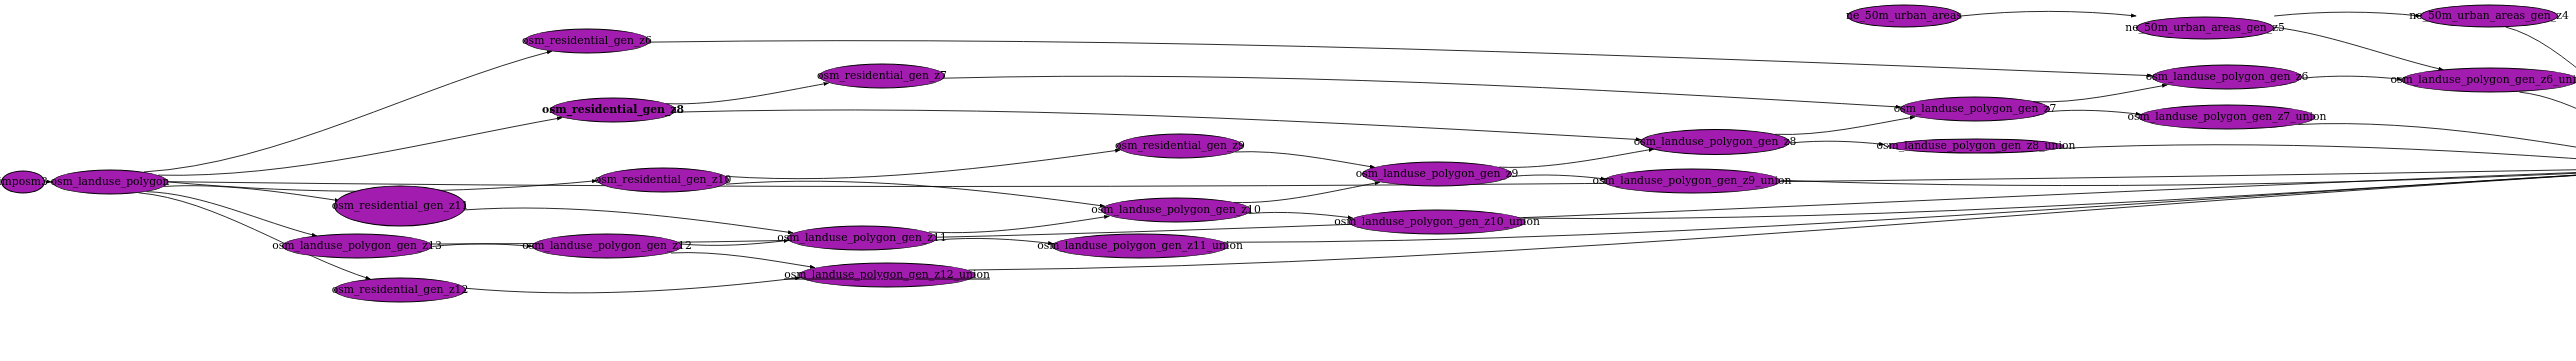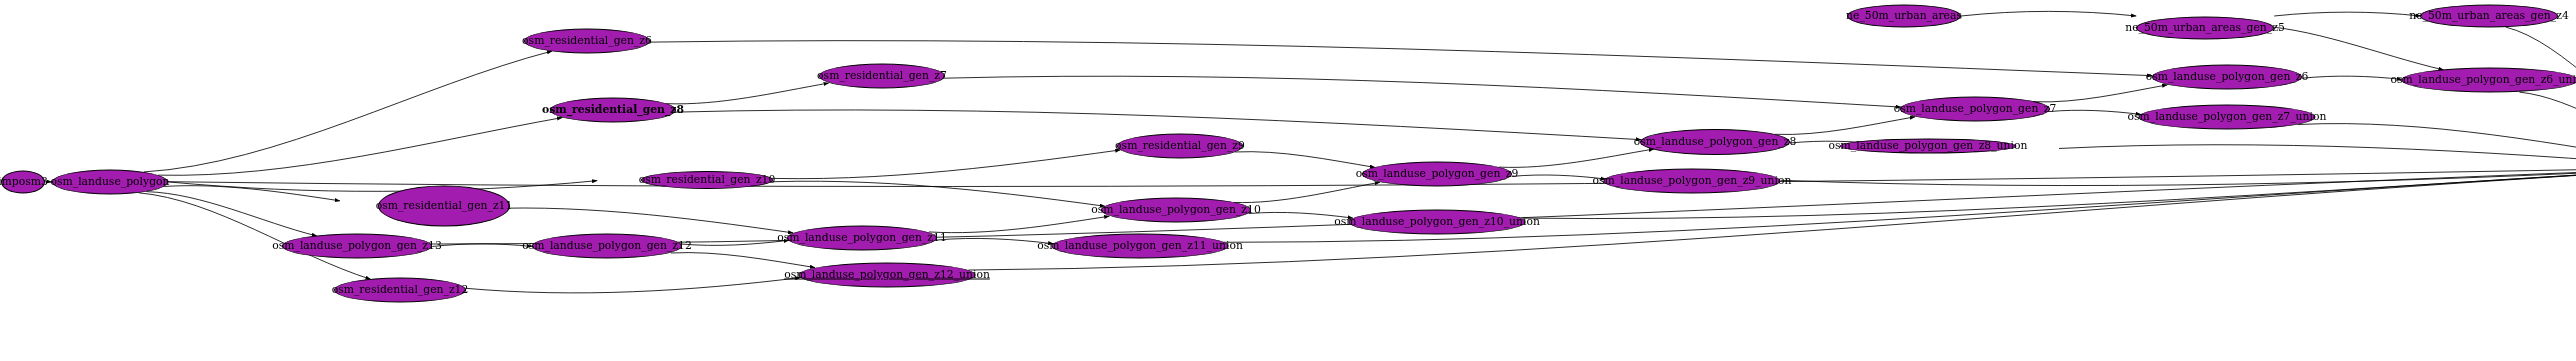--- a/index.html
+++ b/index.html
@@ -111,24 +111,24 @@
       </div>
       <div class="node" style="left: 882px; top: 76px; width: 126px; height: 25px;">
         <span>osm_residential_gen_z7</span>
       </div>
       <div class="node" style="left: 613px; top: 110px; width: 126px; height: 25px; font-weight: bold;">
         <span>osm_residential_gen_z8</span>
       </div>
       <div class="node" style="left: 1180px; top: 146px; width: 126px; height: 25px;">
         <span>osm_residential_gen_z9</span>
       </div>
-      <div class="node" style="left: 663px; top: 180px; width: 132px; height: 18px; margin-left: 44px;">
+      <div class="node" style="left: 663px; top: 180px; width: 132px; height: 25px;">
         <span>osm_residential_gen_z10</span>
       </div>
-      <div class="node" style="left: 400px; top: 206px; width: 132px; height: 41px; margin-left: 44px;">
+      <div class="node" style="left: 400px; top: 206px; width: 132px; height: 41px;">
         <span>osm_residential_gen_z11</span>
       </div>
       <div class="node" style="left: 357px; top: 246px; width: 150px; height: 25px;">
         <span>osm_landuse_polygon_gen_z13</span>
       </div>
       <div class="node" style="left: 400px; top: 290px; width: 132px; height: 25px;">
         <span>osm_residential_gen_z12</span>
       </div>
       <div class="node" style="left: 607px; top: 246px; width: 150px; height: 25px;">
         <span>osm_landuse_polygon_gen_z12</span>
@@ -150,21 +150,21 @@
       </div>
       <div class="node" style="left: 1437px; top: 174px; width: 150px; height: 25px;">
         <span>osm_landuse_polygon_gen_z9</span>
       </div>
       <div class="node" style="left: 1692px; top: 181px; width: 177px; height: 25px;">
         <span>osm_landuse_polygon_gen_z9_union</span>
       </div>
       <div class="node" style="left: 1715px; top: 142px; width: 150px; height: 26px;">
         <span>osm_landuse_polygon_gen_z8</span>
       </div>
-      <div class="node" style="left: 1928px; top: 146px; width: 177px; height: 15px;">
+      <div class="node" style="left: 1976px; top: 146px; width: 177px; height: 15px;">
         <span>osm_landuse_polygon_gen_z8_union</span>
       </div>
       <div class="node" style="left: 1975px; top: 109px; width: 150px; height: 25px;">
         <span>osm_landuse_polygon_gen_z7</span>
       </div>
       <div class="node" style="left: 2227px; top: 117px; width: 177px; height: 25px;">
         <span>osm_landuse_polygon_gen_z7_union</span>
       </div>
       <div class="node" style="left: 2227px; top: 77px; width: 150px; height: 25px;">
         <span>osm_landuse_polygon_gen_z6</span>

